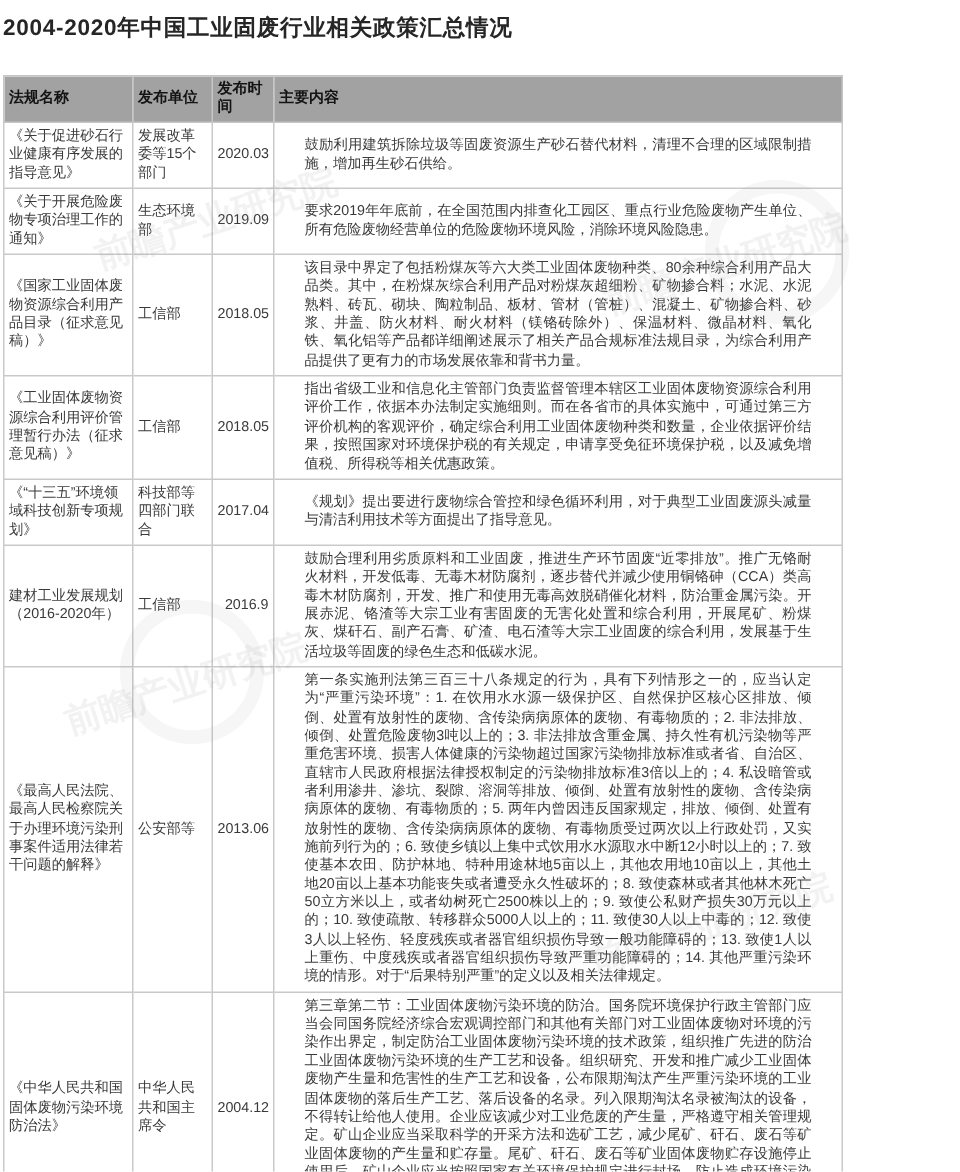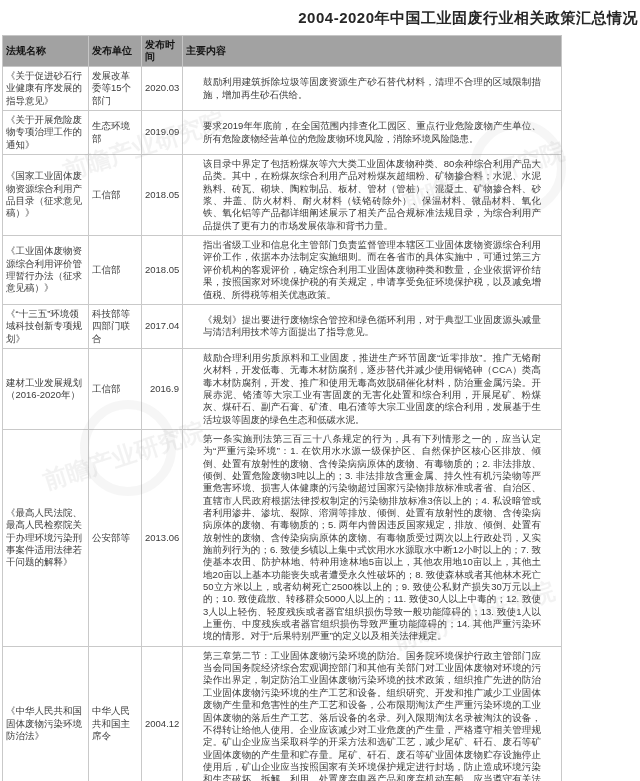--- a/index.html
+++ b/index.html
@@ -8,25 +8,25 @@
     width: 640px; height: 781px;
     background: #ffffff;
     font-family: "Liberation Sans", "DejaVu Sans", sans-serif;
     color: #333333;
     position: relative;
     overflow: hidden;
   }
   .page { position: relative; width: 640px; height: 781px; padding: 0 2px; }
 
   .title {
-    text-align: right;
+    text-align: left;
     font-size: 15px;
     font-weight: bold;
     color: #262626;
-    padding: 9px 0 7px 0;
+    padding: 9px 0 22px 0;
     letter-spacing: 0.5px;
   }
 
   table.policy-table {
     width: 560px;
     border-collapse: collapse;
     table-layout: fixed;
     font-size: 9.5px;
     color: #3a3a3a;
   }

